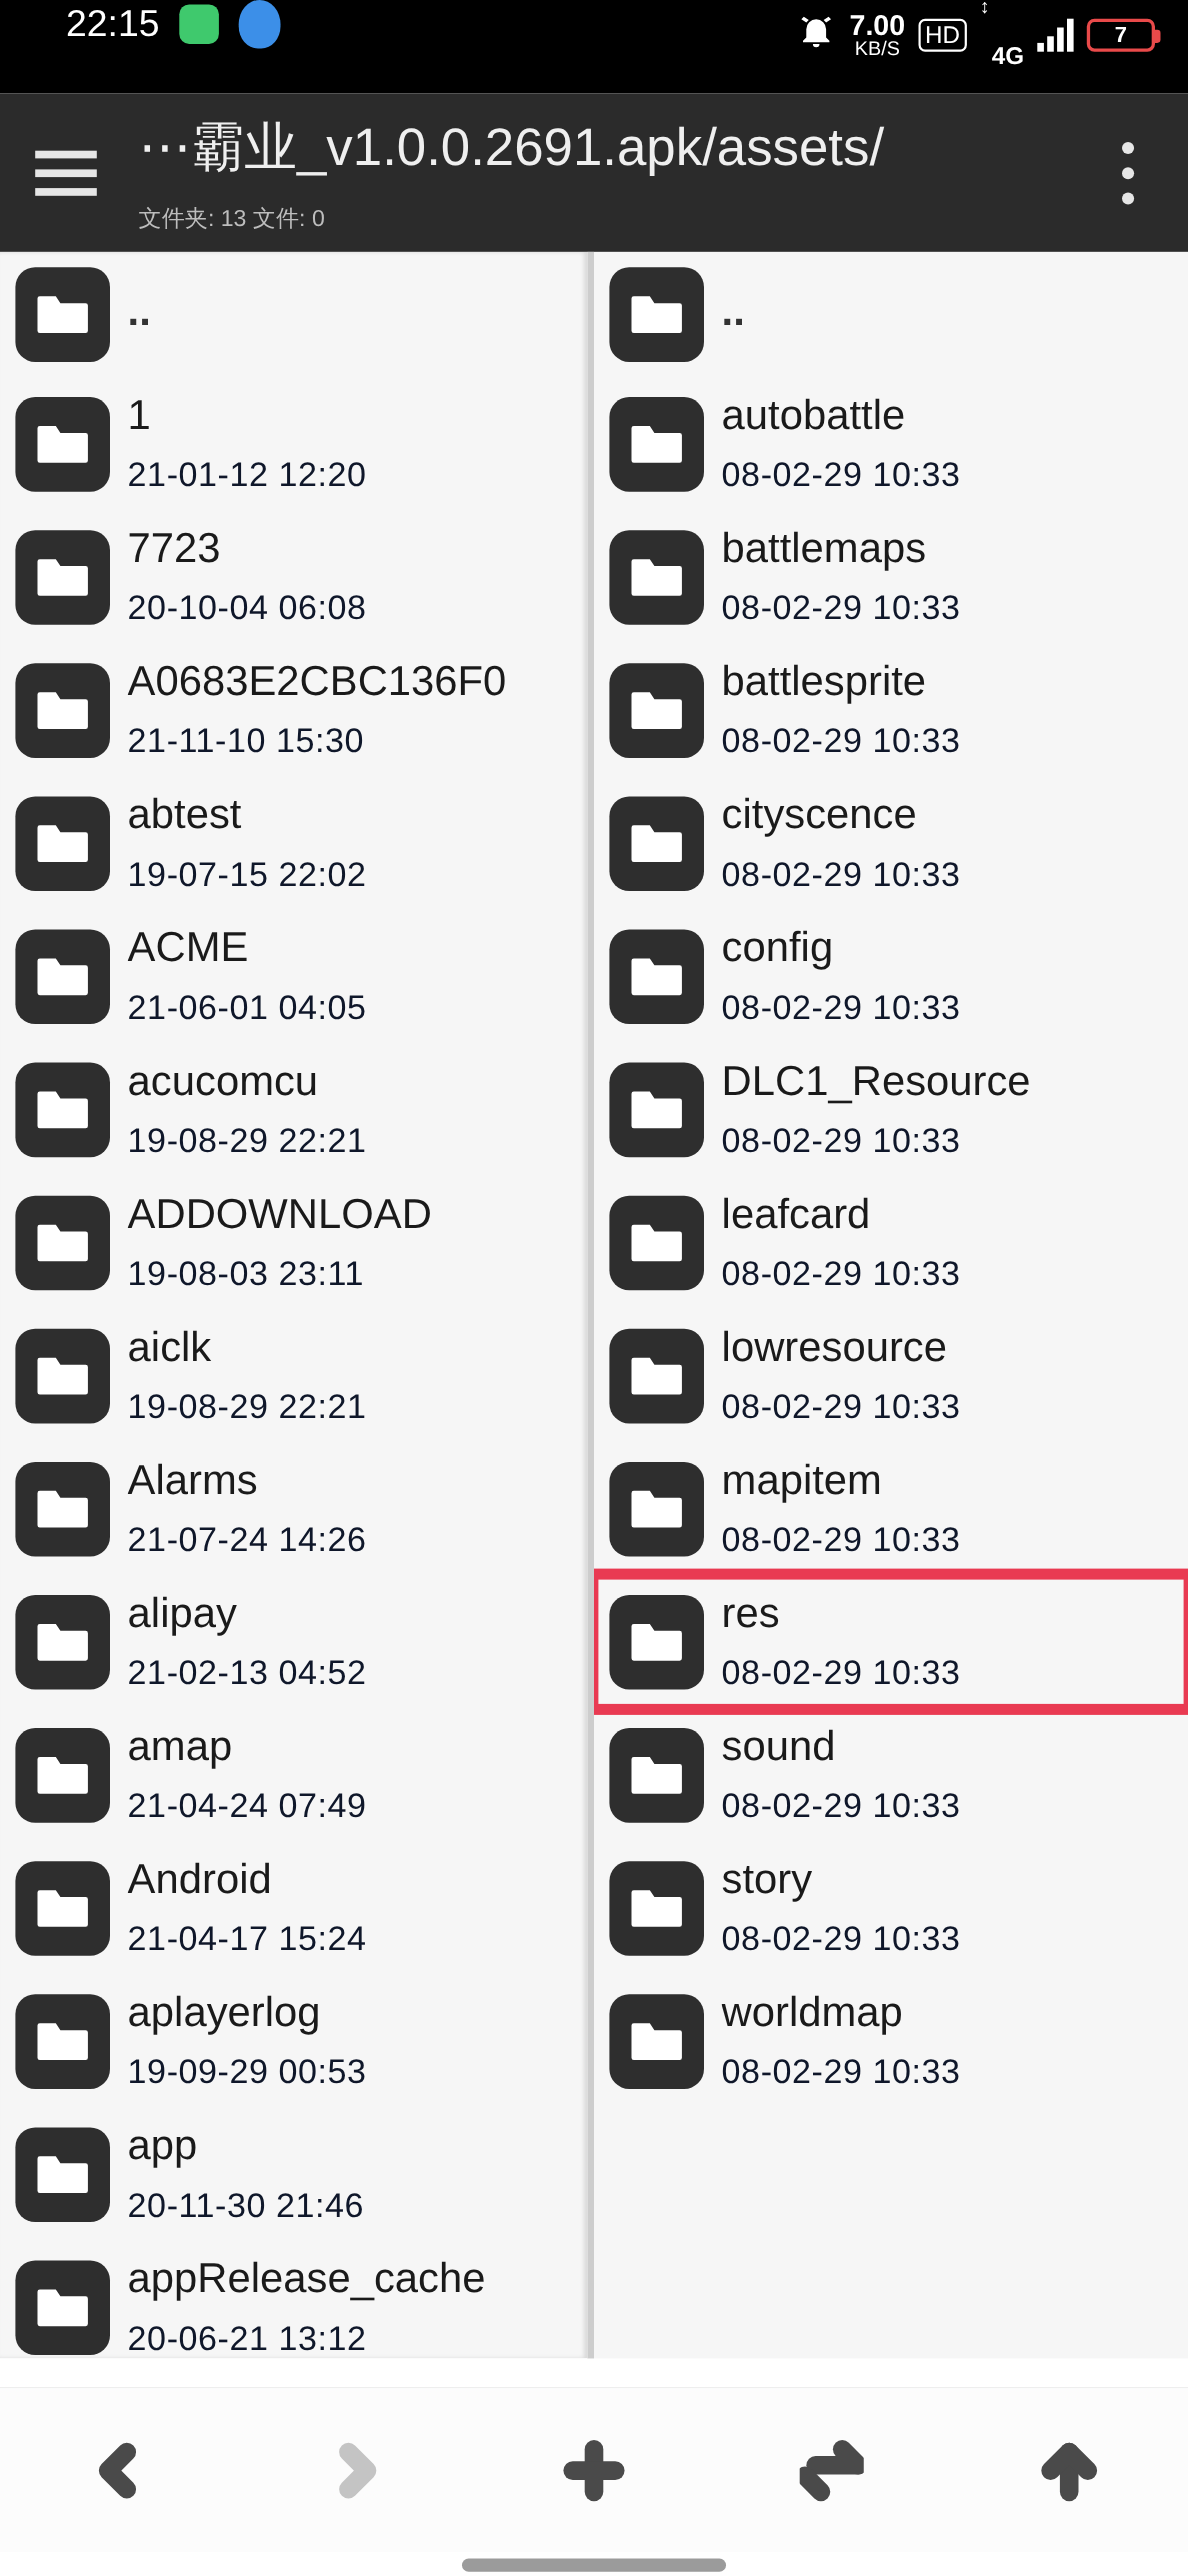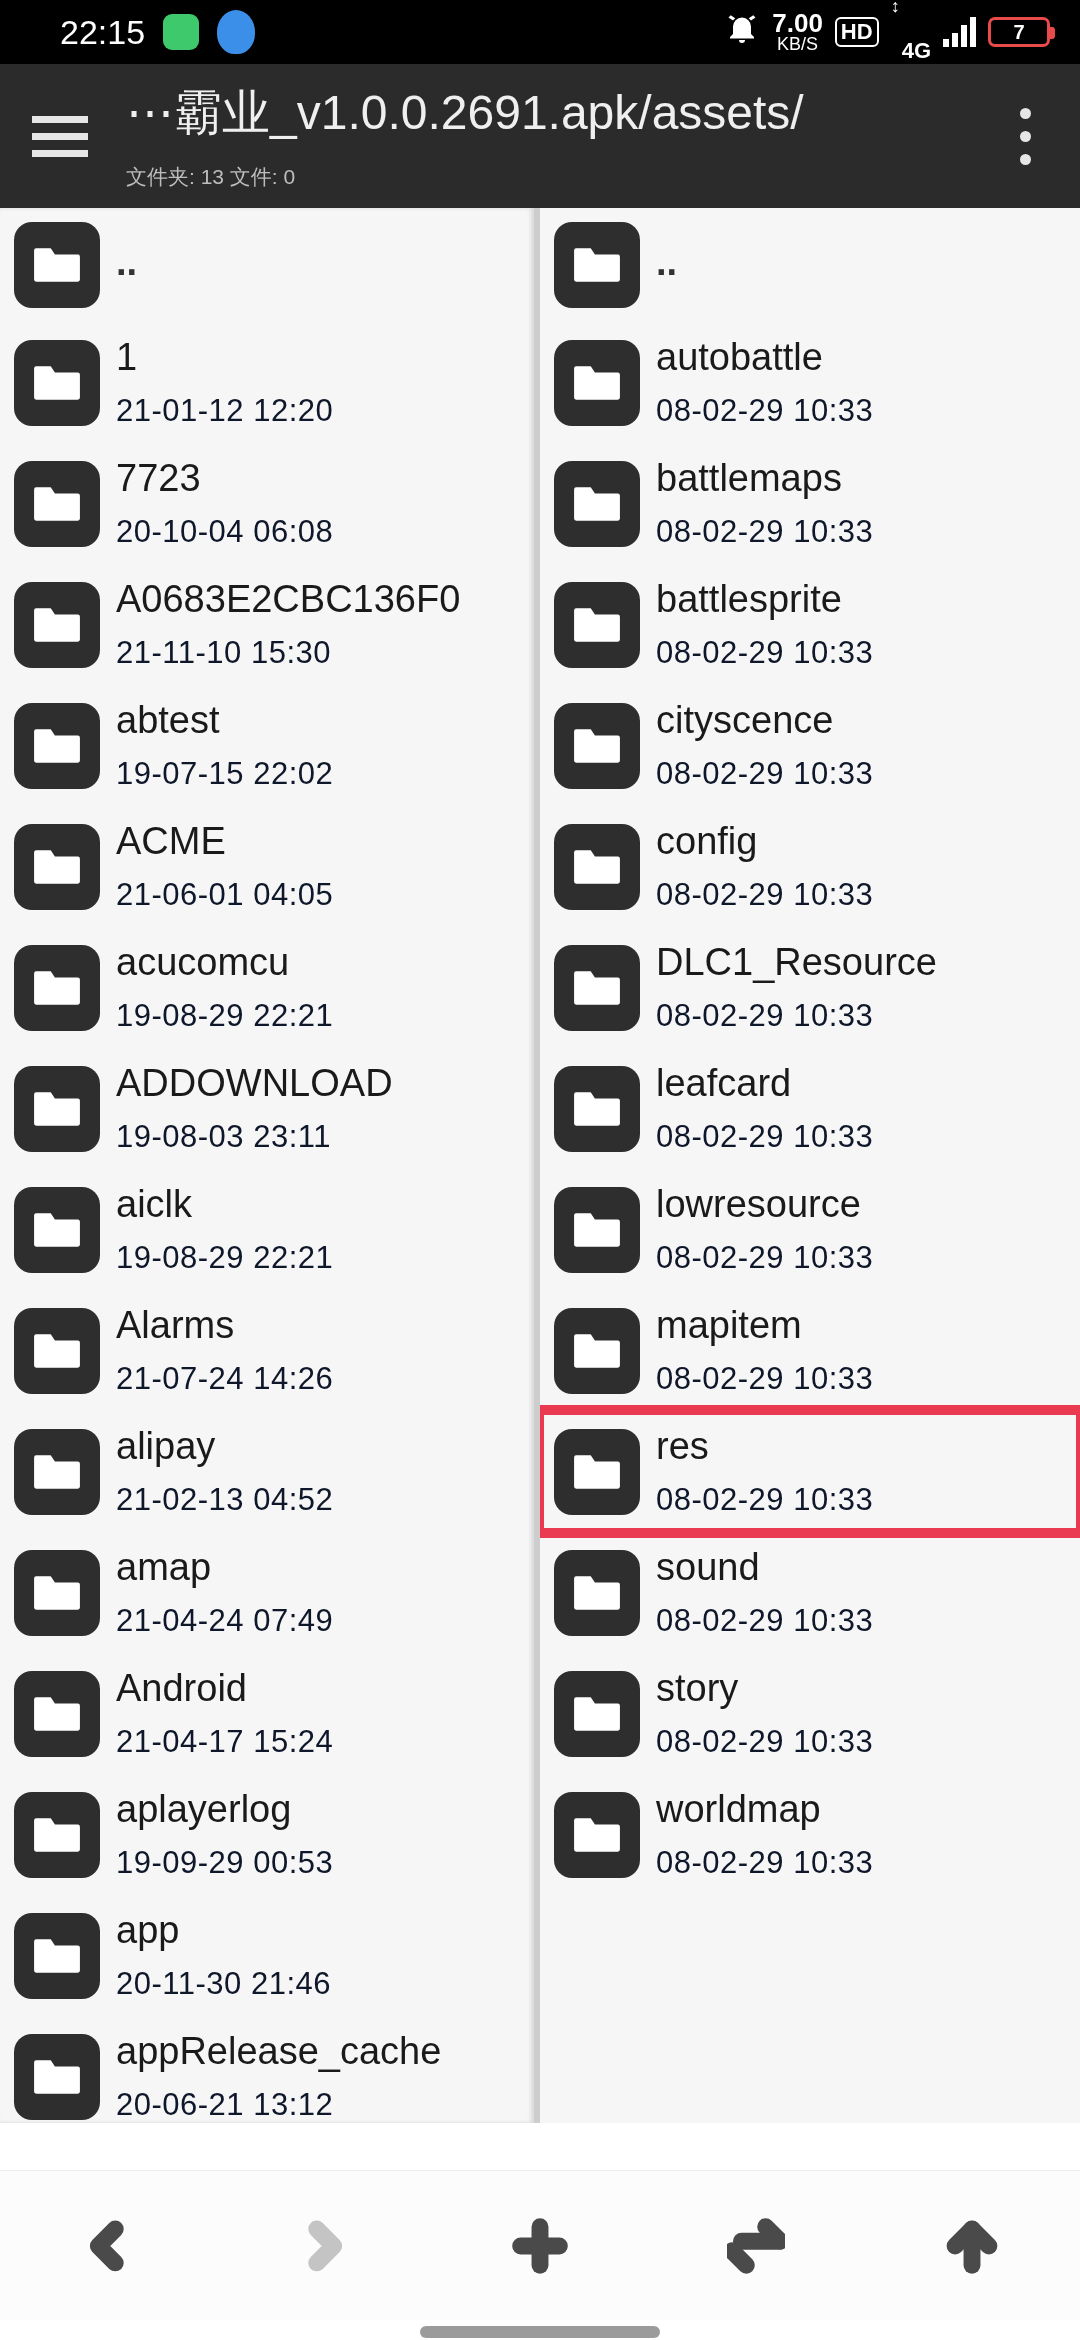--- a/index.html
+++ b/index.html
@@ -1,28 +1,28 @@
 <!DOCTYPE html>
 <html><head>
 <meta charset="utf-8">
 <style>
   * { box-sizing: border-box; margin: 0; padding: 0; }
   html, body { width: 1080px; height: 2340px; font-family: -apple-system, "Helvetica Neue", Arial, sans-serif; background: #fff; overflow: hidden; }
   
-  .status-bar { height: 64px; background: #000; color: #fff; display: flex; align-items: center; justify-content: space-between; padding: 0 30px 0 60px; font-size: 34px; font-weight: 500; }
+  .status-bar { height: 85px; background: #000; color: #fff; display: flex; align-items: flex-start; justify-content: space-between; padding: 0 30px 0 60px; font-size: 34px; font-weight: 500; }
   .status-left { display: flex; align-items: center; gap: 18px; }
   .status-right { display: flex; align-items: center; gap: 12px; }
   .sb-icon { display: inline-flex; align-items: center; justify-content: center; }
   .sb-icon.green { width: 36px; height: 36px; background: #3fc96d; border-radius: 9px; }
   .sb-icon.penguin { width: 38px; height: 44px; background: #3c8fe8; border-radius: 50% 50% 46% 46%; }
   .sb-alarm svg { width: 36px; height: 36px; fill: #fff; }
   .sb-speed { text-align: center; line-height: 0.9; }
   .sb-speed .num { font-size: 26px; font-weight: 600; display: block; }
   .sb-speed .unit { font-size: 18px; display: block; }
-  .sb-hd { border: 2.5px solid #fff; border-radius: 6px; padding: 0 4px; font-size: 22px; font-weight: 700; line-height: 26px; }
+  .sb-hd { border: 2.5px solid #fff; border-radius: 6px; padding: 0 4px; font-size: 22px; font-weight: 400; line-height: 26px; }
   .sb-4g { display: flex; align-items: flex-start; }
   .sb-4g .arrows { font-size: 18px; line-height: 0.75; }
   .sb-4g .text { font-size: 22px; font-weight: 700; margin-left: 2px; margin-top: 38px; }
   .sb-sig { display: flex; align-items: flex-end; gap: 3px; height: 30px; }
   .sb-sig span { width: 6px; background: #fff; }
   .sb-sig span:nth-child(1){height:8px;} .sb-sig span:nth-child(2){height:14px;}
   .sb-sig span:nth-child(3){height:22px;} .sb-sig span:nth-child(4){height:30px;}
   .sb-batt { width: 62px; height: 30px; border: 3px solid #e94a4a; border-radius: 7px; position: relative; display:flex; align-items:center; justify-content:center;}
   .sb-batt:after { content:''; position:absolute; right:-8px; top:7px; width:5px; height:12px; background:#e94a4a; border-radius:0 3px 3px 0;}
   .sb-batt .num { font-size: 20px; color:#fff; font-weight:600;}

